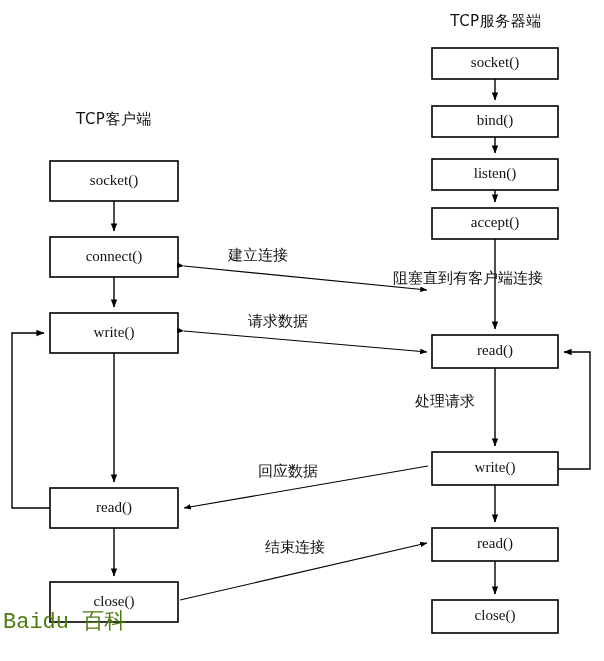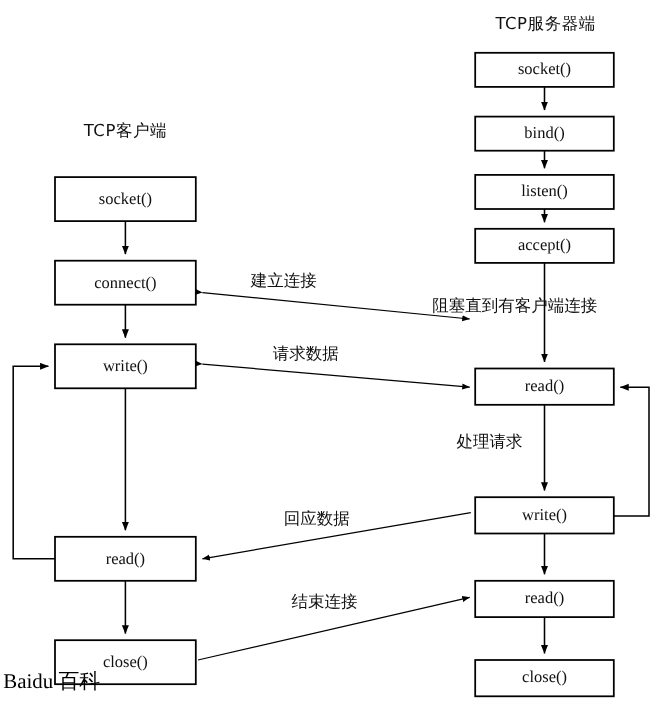--- a/index.html
+++ b/index.html
@@ -12,22 +12,22 @@
   }
   #diagram{display:block;width:604px;height:661px;}
   .node-rect{fill:#ffffff;stroke:#000000;stroke-width:1.6;}
   .node-label{font-family:"Liberation Serif", serif;font-size:15px;fill:#111111;text-anchor:middle;dominant-baseline:middle;}
   .col-title{font-family:"DejaVu Sans", sans-serif;font-size:15px;fill:#111111;text-anchor:middle;letter-spacing:.5px;}
   .edge{stroke:#000000;stroke-width:1.4;fill:none;}
   .edge-thin{stroke:#000000;stroke-width:1.1;fill:none;}
   .edge-label{font-family:"DejaVu Sans", sans-serif;font-size:15px;fill:#111111;}
   .watermark{
     position:absolute;left:3px;top:606px;
-    font-family:Liberation Serif, serif;font-size:19px;
-    color:#000000;letter-spacing:0px;white-space:nowrap;
+    font-family:Liberation Mono, monospace;font-size:22px;
+    color:#4d7c0f;letter-spacing:0px;white-space:nowrap;
     user-select:none;pointer-events:none;
   }
 </style>
 </head>
 <body>
 
 <svg id="diagram" viewBox="0 0 604 661">
   <defs>
     <marker id="ah" markerWidth="9" markerHeight="9" refX="7.6" refY="3.2" orient="auto" markerUnits="userSpaceOnUse">
       <path d="M0,0 L8,3.2 L0,6.4 z" fill="#000000"></path>

